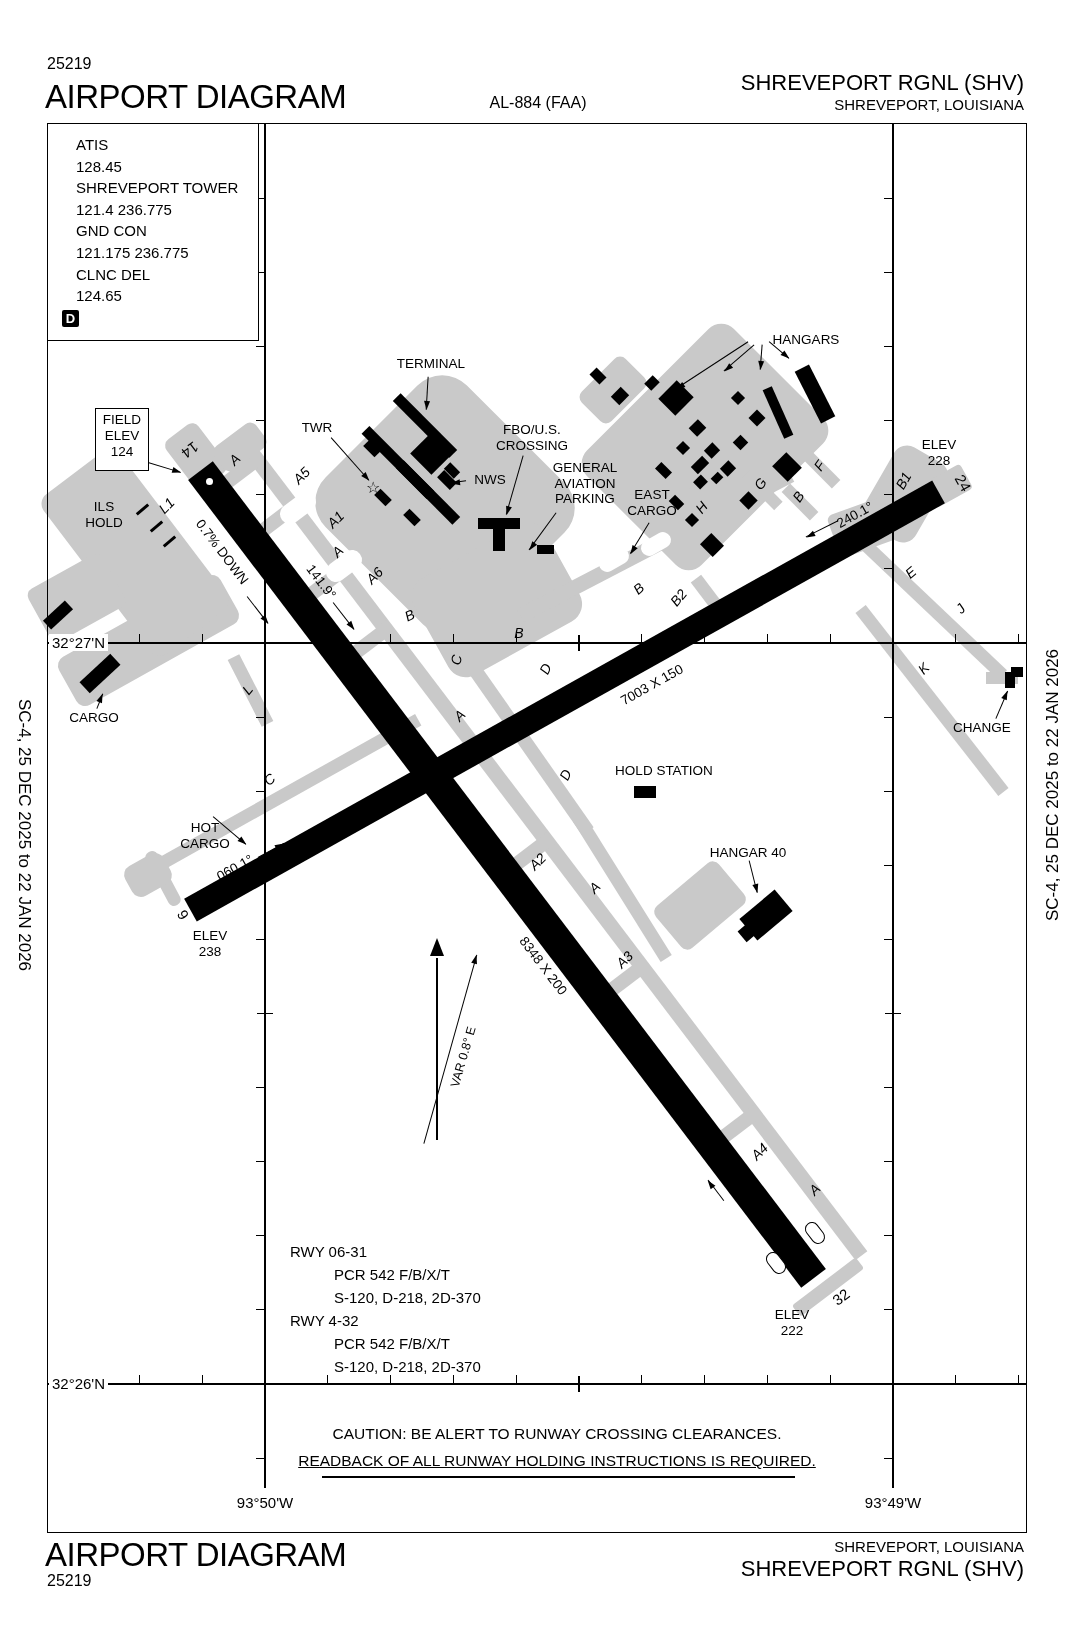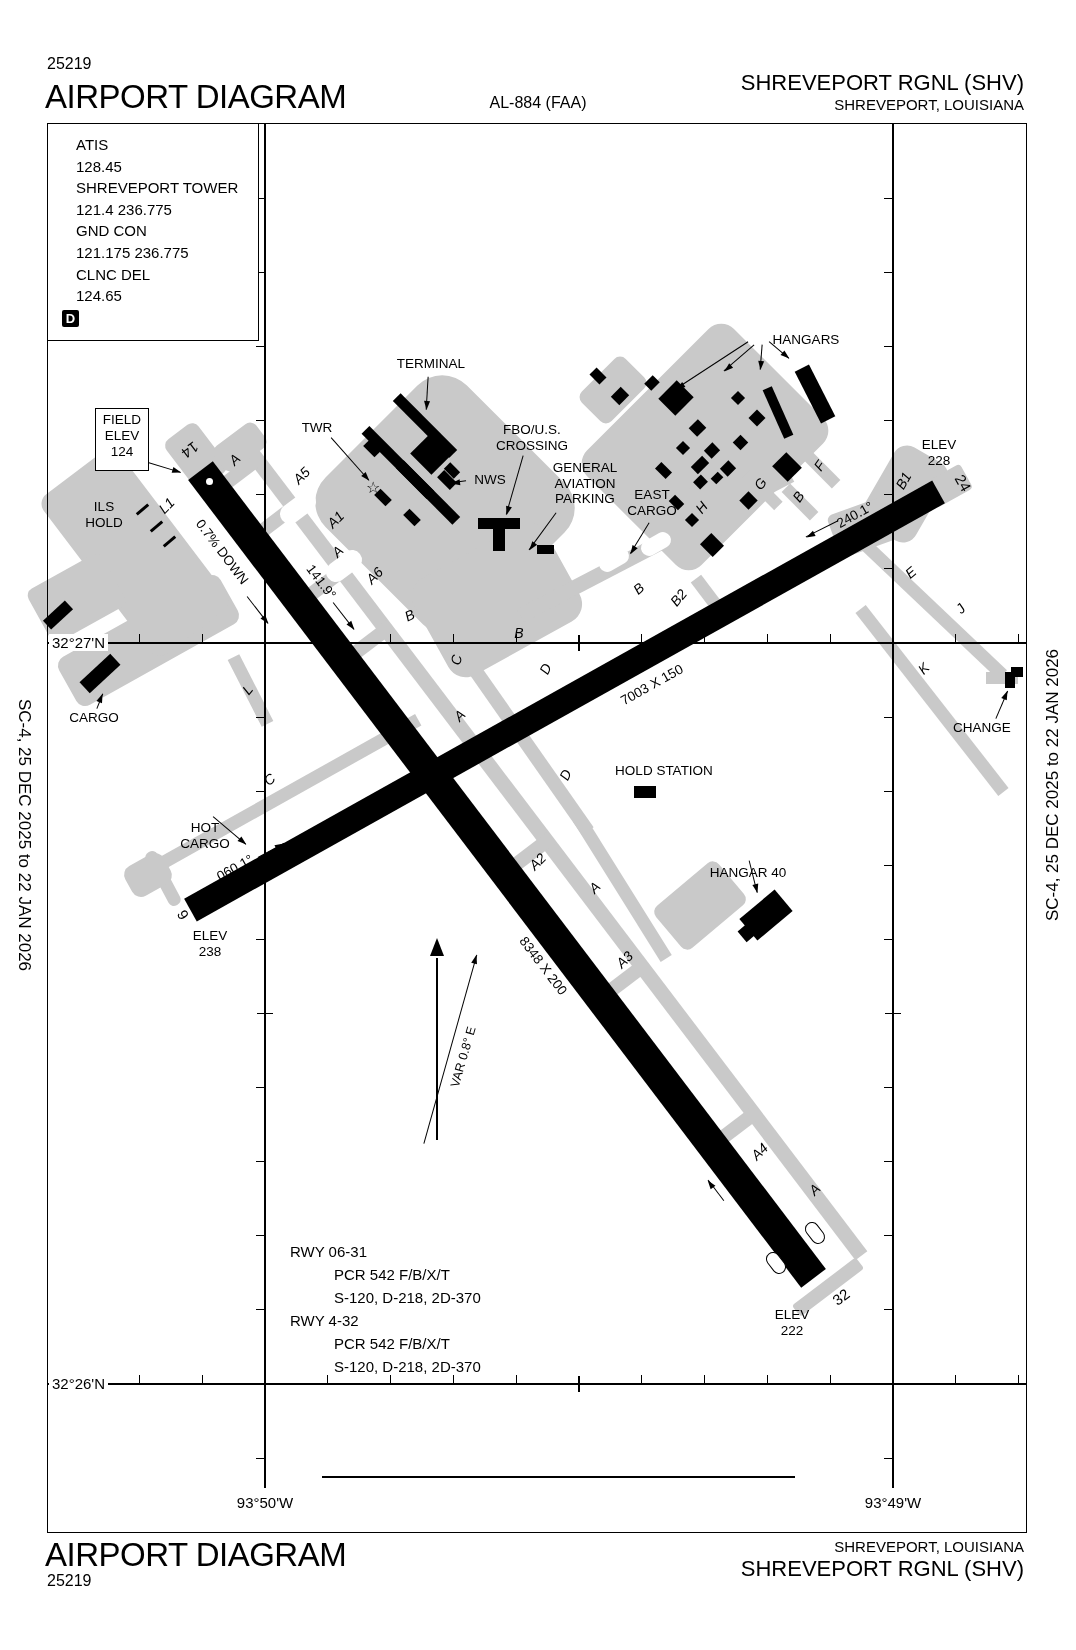--- a/index.html
+++ b/index.html
@@ -254,21 +254,21 @@
       <div class="lbl" style="left: 490px; top: 480px; transform: translate(-50%, -50%) rotate(0deg);">NWS</div>
       <div class="lbl" style="left: 532px; top: 437px; transform: translate(-50%, -50%) rotate(0deg);">FBO/U.S.
 CROSSING</div>
       <div class="lbl" style="left: 585px; top: 483px; transform: translate(-50%, -50%) rotate(0deg);">GENERAL
 AVIATION
 PARKING</div>
       <div class="lbl" style="left: 652px; top: 502px; transform: translate(-50%, -50%) rotate(0deg);">EAST
 CARGO</div>
       <div class="lbl" style="left: 806px; top: 328px; transform: translate(-50%, -50%) rotate(0deg); margin-top: 12px;">HANGARS</div>
       <div class="lbl" style="left: 664px; top: 771px; transform: translate(-50%, -50%) rotate(0deg);">HOLD STATION</div>
-      <div class="lbl" style="left: 748px; top: 853px; transform: translate(-50%, -50%) rotate(0deg); margin-top: 20px;">HANGAR 40</div>
+      <div class="lbl" style="left: 748px; top: 853px; transform: translate(-50%, -50%) rotate(0deg);">HANGAR 40</div>
       <div class="lbl" style="left: 982px; top: 728px; transform: translate(-50%, -50%) rotate(0deg);">CHANGE</div>
       <div class="lbl" style="left: 94px; top: 718px; transform: translate(-50%, -50%) rotate(0deg);">CARGO</div>
       <div class="lbl" style="left: 205px; top: 835px; transform: translate(-50%, -50%) rotate(0deg);">HOT
 CARGO</div>
       <div class="lbl" style="left: 104px; top: 514px; transform: translate(-50%, -50%) rotate(0deg);">ILS
 HOLD</div>
       <div class="lbl" style="left: 210px; top: 943px; transform: translate(-50%, -50%) rotate(0deg);">ELEV
 238</div>
       <div class="lbl" style="left: 939px; top: 452px; transform: translate(-50%, -50%) rotate(0deg);">ELEV
 228</div>
@@ -344,20 +344,24 @@
 
   <div class="rwydata">
     <div>RWY 06-31</div>
     <div class="ind">PCR 542 F/B/X/T</div>
     <div class="ind">S-120, D-218, 2D-370</div>
     <div>RWY 4-32</div>
     <div class="ind">PCR 542 F/B/X/T</div>
     <div class="ind">S-120, D-218, 2D-370</div>
   </div>
 
+  <div class="caution">
+    <div>CAUTION:  BE ALERT TO RUNWAY CROSSING CLEARANCES.</div>
+    <div style="text-decoration:underline;">READBACK OF ALL RUNWAY HOLDING INSTRUCTIONS IS REQUIRED.</div>
+  </div>
   <div class="abs" style="left:322px;top:1476px;width:473px;height:2px;background:#000;z-index:9;"></div>
 
   <div class="hdr-title" style="left:45px;top:1536px;">AIRPORT DIAGRAM</div>
   <div class="abs" style="left:47px;top:1572px;font-size:16px;">25219</div>
   <div class="abs" style="left:1024px;top:1538px;font-size:15px;transform:translate(-100%,0);white-space:nowrap;">SHREVEPORT, LOUISIANA</div>
   <div class="abs" style="left:1024px;top:1556px;font-size:22px;transform:translate(-100%,0);white-space:nowrap;">SHREVEPORT RGNL  (SHV)</div>
 
 </div>
 
 </body></html>

